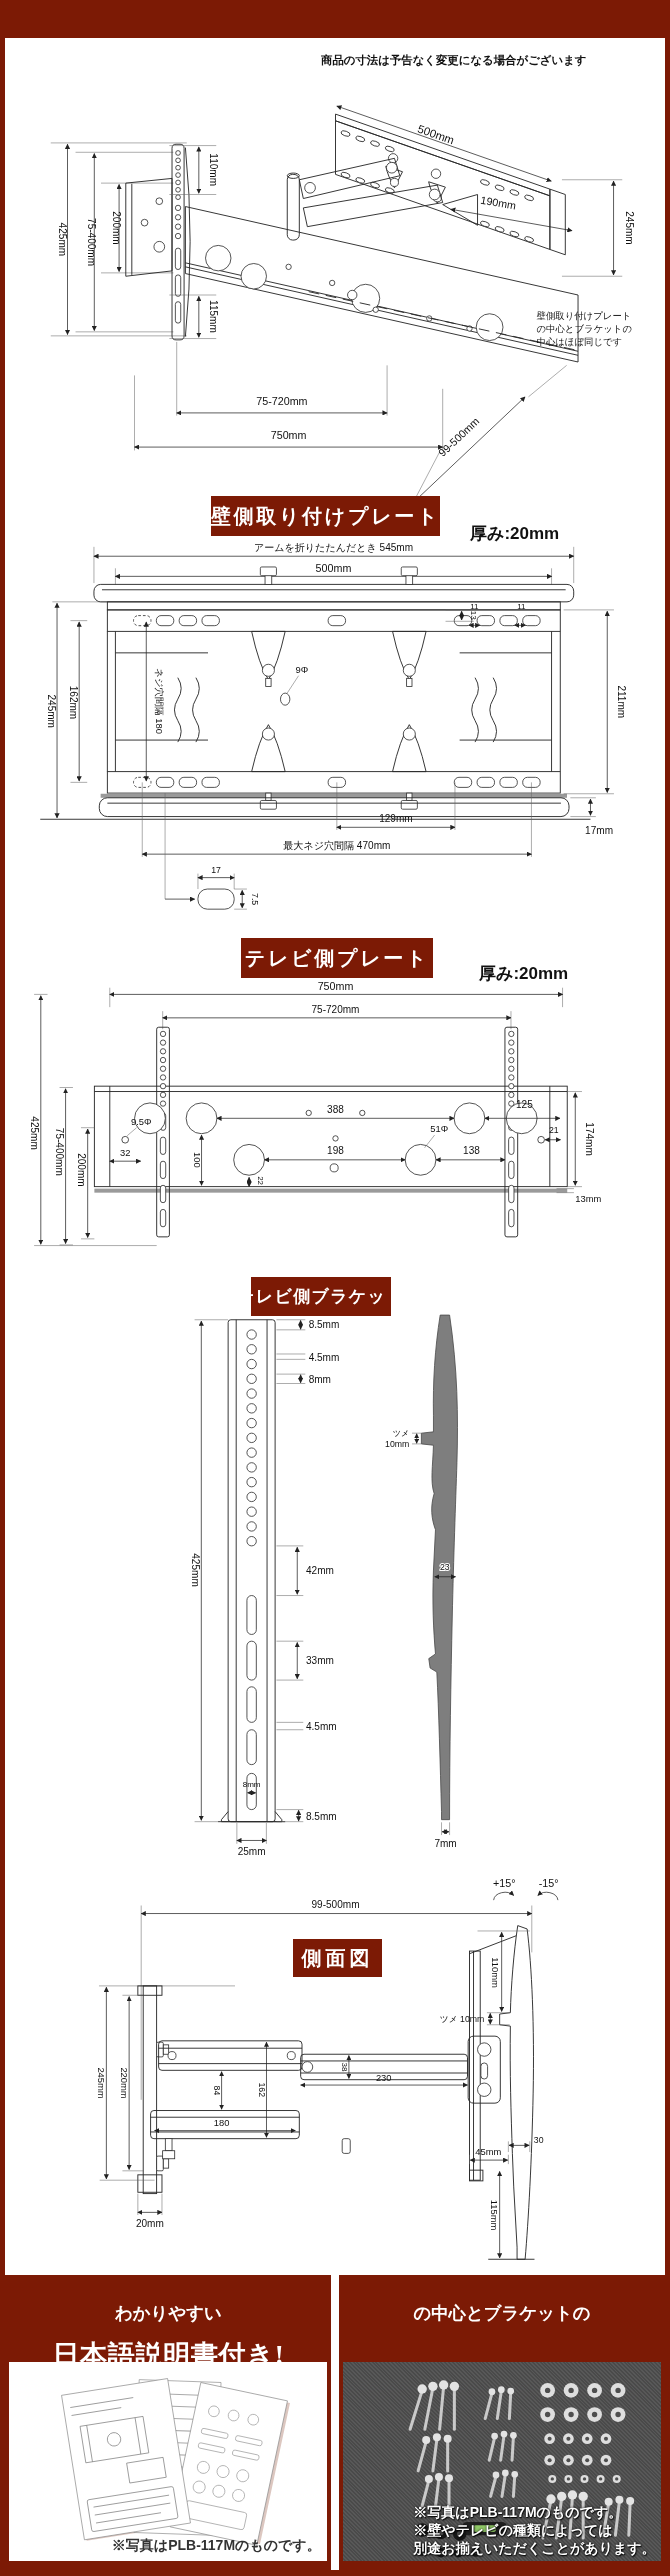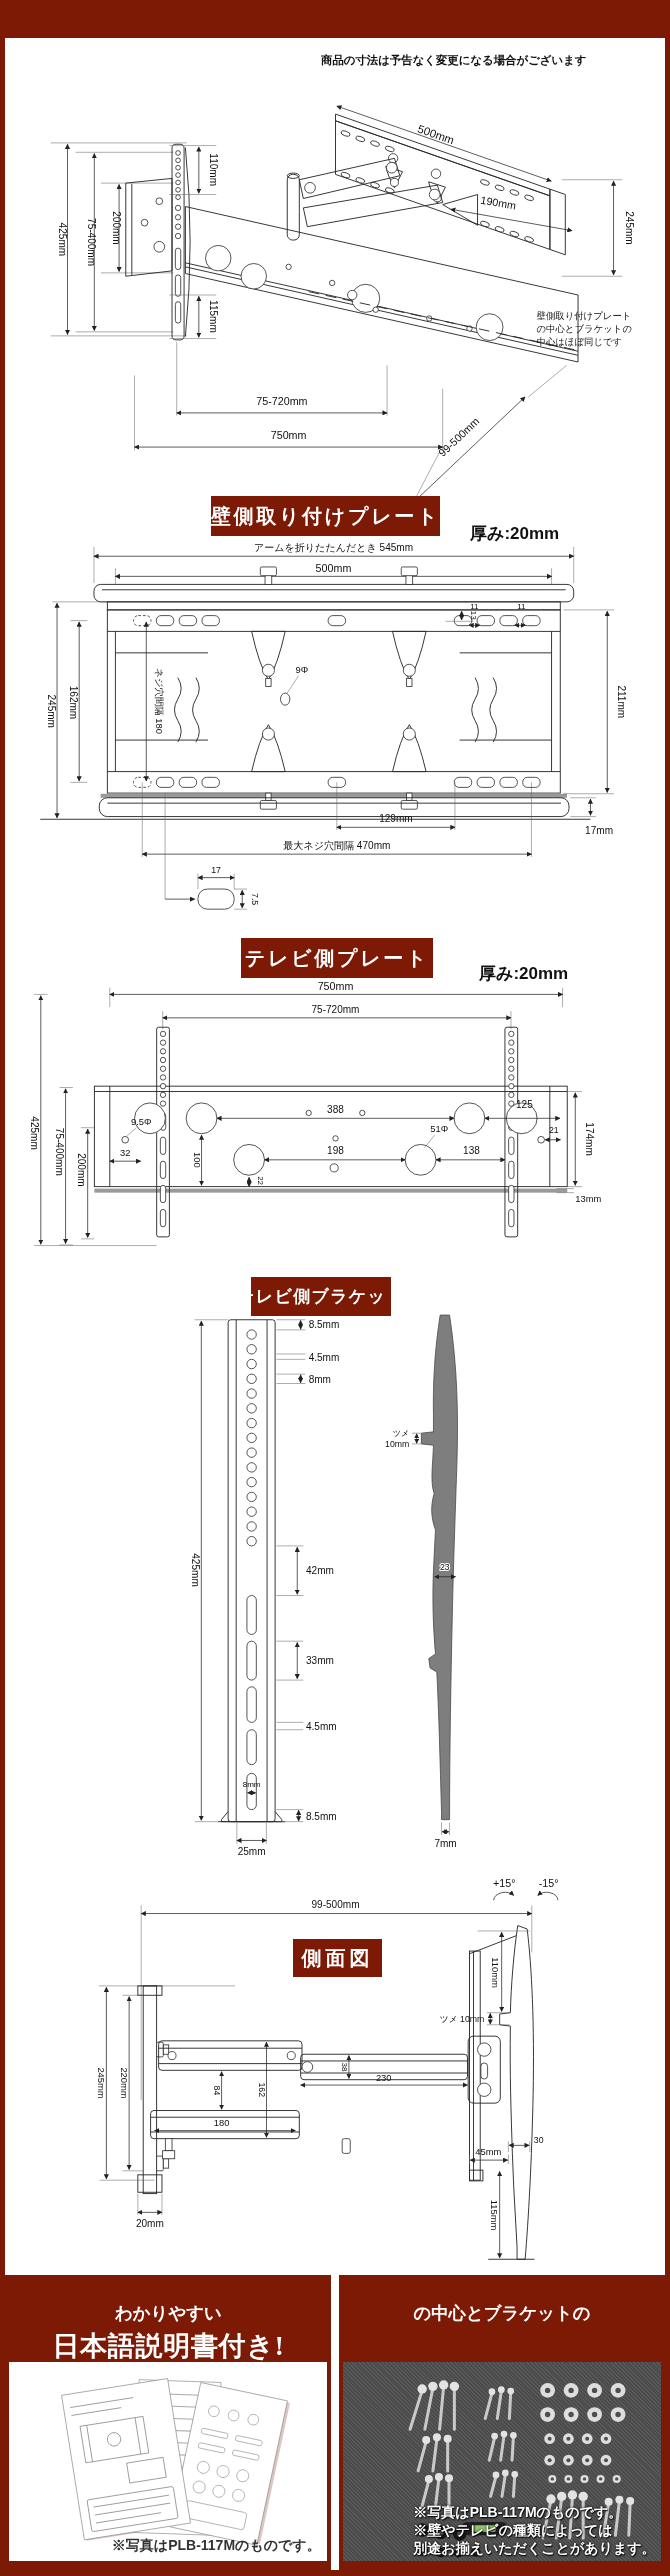--- a/index.html
+++ b/index.html
@@ -15,21 +15,21 @@
   svg text{fill:#111;font-family:"Liberation Sans",sans-serif}
   .t12{font-size:12px}.t13{font-size:13px}.t14{font-size:14px}.t15{font-size:15px}.t16{font-size:16px}.t17{font-size:17px}
   .ln{stroke:#2b2b2b;stroke-width:1.4;fill:none}
   .tn{stroke:#666;stroke-width:.8;fill:none}
   .ar{stroke:#222;stroke-width:1.1;fill:none;marker-start:url(#arr);marker-end:url(#arr)}
   .are{stroke:#222;stroke-width:1.1;fill:none;marker-end:url(#arr)}
   .hole{stroke:#2b2b2b;stroke-width:1.2;fill:#fff}
   .shadow{fill:#9a9a9a;stroke:none}
   .panel{position:absolute;background:#7c1a05}
   .p-sub{color:#fff;text-align:center;font:600 17.4px/1 "Liberation Serif","DejaVu Serif",serif;padding-top:30px}
-  .p-title{color:#fff;text-align:center;font:700 27px/1.1 "Liberation Serif","DejaVu Serif",serif;margin-top:10px;letter-spacing:0.7px}
+  .p-title{color:#fff;text-align:center;font:700 27px/1.1 "Liberation Serif","DejaVu Serif",serif;margin-top:19px;letter-spacing:0.7px}
   .p-body{position:absolute;left:4px;right:4px;top:87px;bottom:9.4px;overflow:hidden}
   .manual-body{background:#fff}
   .screws-body{background:#4e4e4e;background-image:repeating-linear-gradient(45deg,rgba(255,255,255,.06) 0 1.3px,rgba(0,0,0,.05) 1.3px 2.7px)}
   .p-cap{position:absolute;font-weight:700;font-size:14px;white-space:nowrap}
   .cap-dark{color:#333;right:6.7px;bottom:5.4px}
   .cap-light{color:#fff;right:5.4px;bottom:4px;line-height:18px;text-shadow:0 0 2.7px #000,0.7px 0.7px 1.3px #000;text-align:left}
 </style>
 </head>
 <body>
 

